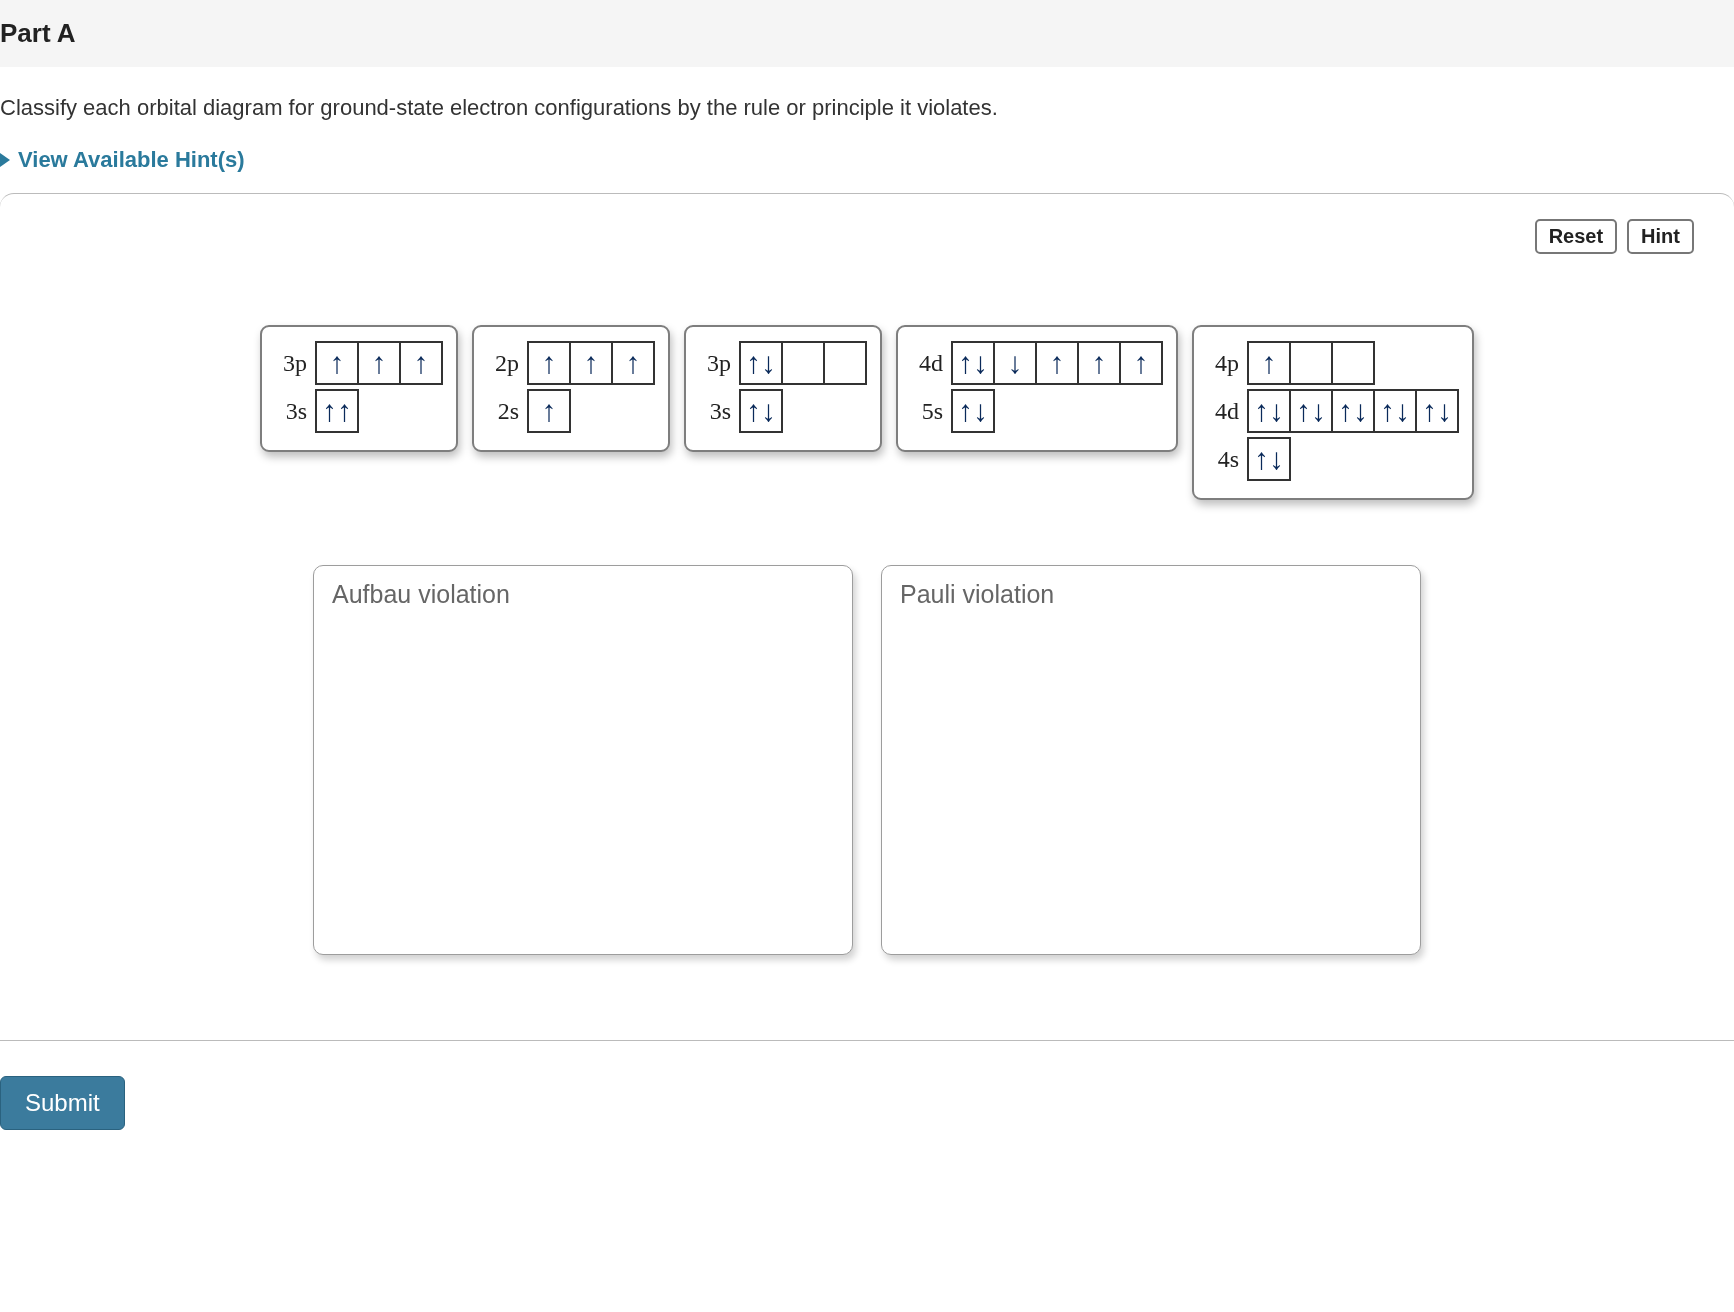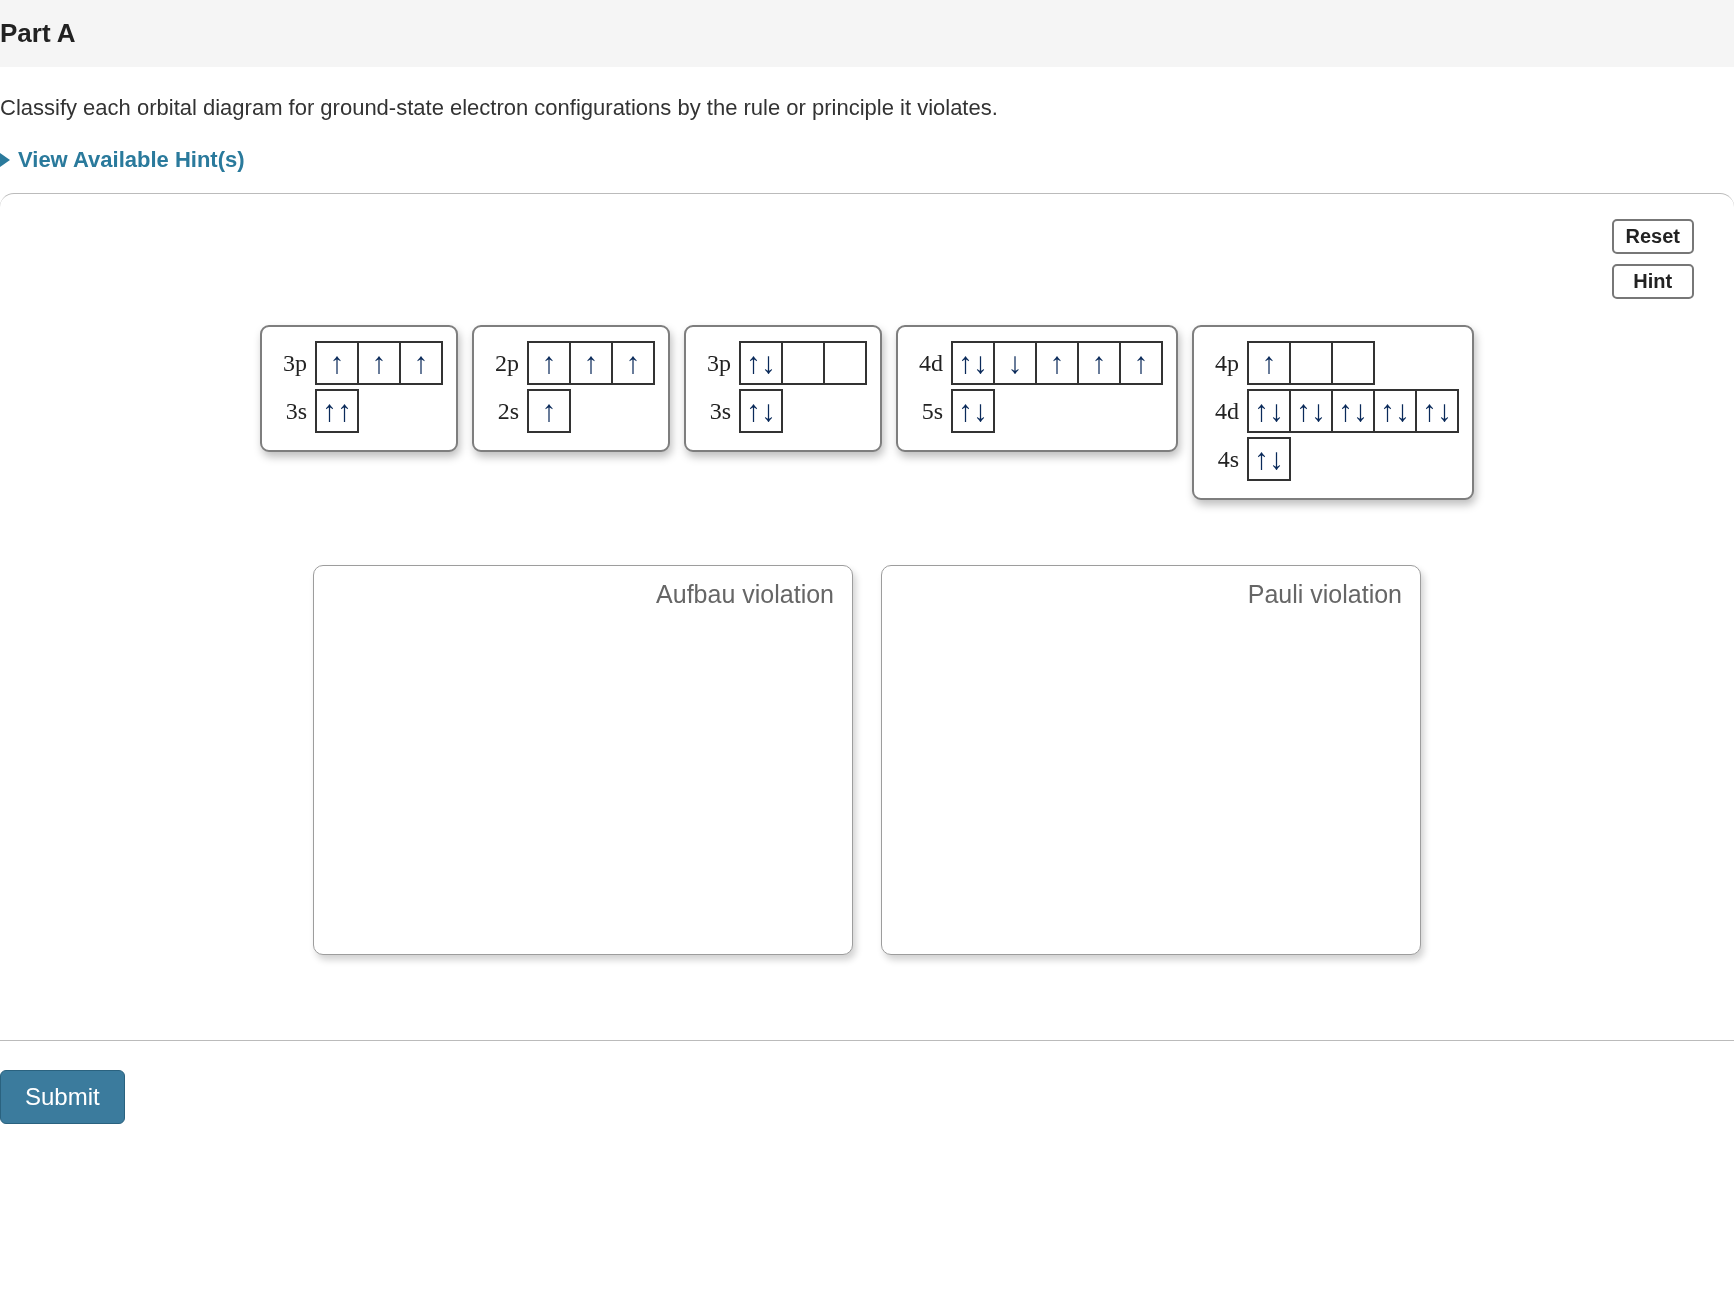--- a/index.html
+++ b/index.html
@@ -45,21 +45,20 @@
     border-top-right-radius: 14px;
     padding: 25px 40px 40px 40px;
     position: relative;
   }
   .canvas-controls {
     position: absolute;
     top: 25px;
     right: 40px;
     display: flex;
     gap: 10px;
-    flex-direction: column;
   }
   .ctrl-btn {
     background: #fff;
     border: 2px solid #777;
     border-radius: 5px;
     padding: 4px 12px;
     font-size: 20px;
     font-weight: 600;
     color: #222;
     cursor: pointer;
@@ -110,21 +109,20 @@
     color: #0a2a5a;
     font-family: Georgia, serif;
     font-weight: 400;
   }
   .box:first-child { margin-left: 0; }
   .bins-row {
     margin-top: 65px;
     display: flex;
     gap: 28px;
     justify-content: center;
-    text-align: right;
   }
   .bin {
     flex: 1;
     min-height: 390px;
     max-width: 540px;
     border: 1.5px solid #9d9d9d;
     border-radius: 10px;
     box-shadow: 3px 5px 7px rgba(0,0,0,0.18);
     padding: 14px 18px;
     background: #fff;
@@ -132,21 +130,21 @@
   .bin-title {
     font-size: 25px;
     color: #666;
   }
   .divider {
     margin-top: 45px;
     border: none;
     border-top: 1px solid #bbb;
   }
   .submit-btn {
-    margin-top: 18px;
+    margin-top: 24px;
     background: #3b7b9d;
     color: #fff;
     border: 1px solid #2a627f;
     border-radius: 6px;
     padding: 12px 24px;
     font-size: 24px;
     cursor: pointer;
   }
 </style>
 </head>

